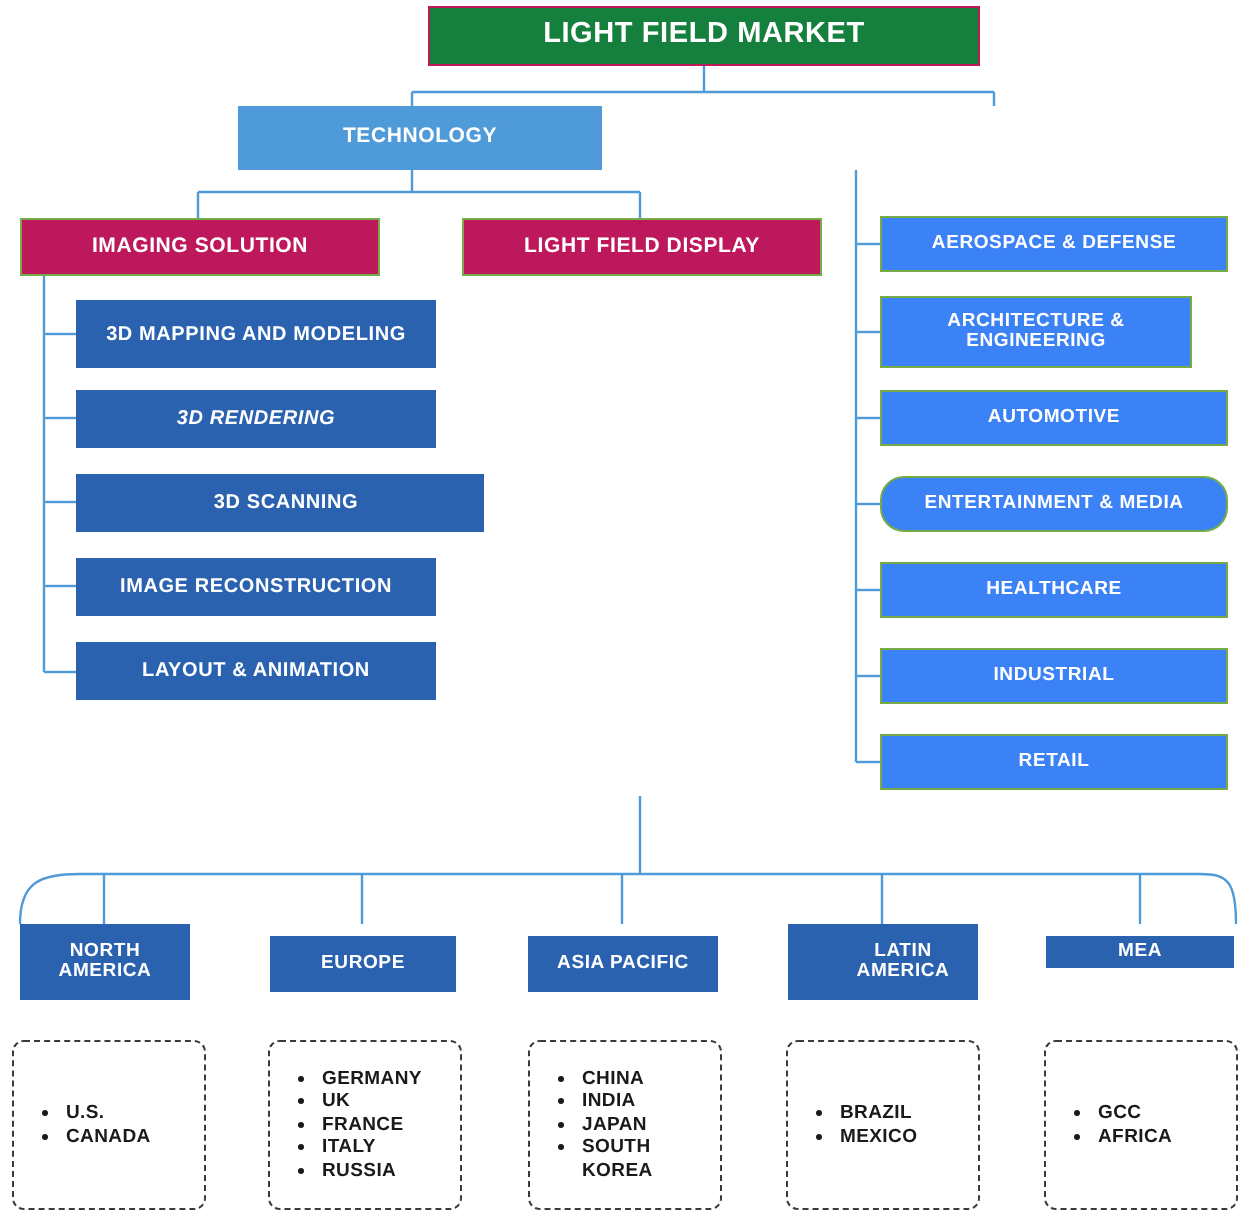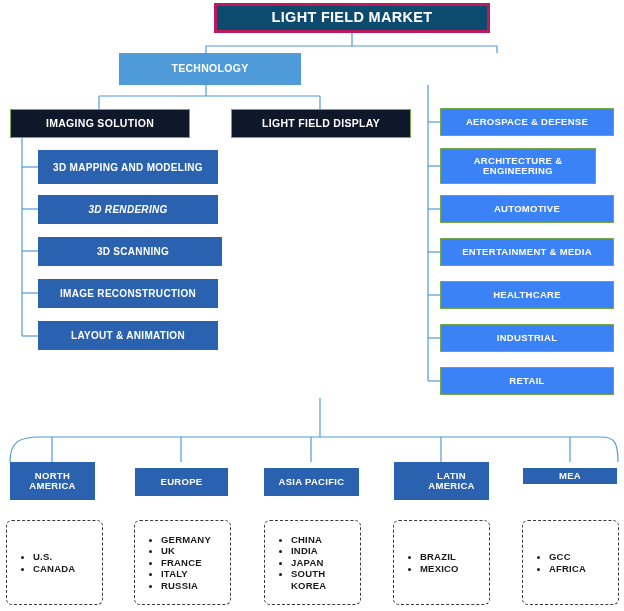--- a/index.html
+++ b/index.html
@@ -26,32 +26,32 @@
     align-items: center;
     justify-content: center;
     text-align: center;
     font-weight: bold;
     color: #ffffff;
     letter-spacing: 0.3px;
     line-height: 1.1;
     padding: 2px 4px;
   }
   .root-node {
-    background: #0c4a6e;
+    background: #15803d;
     color: #ffffff;
     font-size: 14.5px;
-    border: 3px solid #be185d;
+    border: 1px solid #be185d;
   }
   .cat-node {
     background: #4f9ad8;
     border: 1px solid #4f9ad8;
     font-size: 10.5px;
   }
   .sub-node {
-    background: #0f172a;
+    background: #be185d;
     border: 1px solid #76ab48;
     font-size: 10.5px;
   }
   .leaf-node {
     background: #3b82f6;
     border: 1px solid #76ab48;
     font-size: 9.5px;
   }
   .deep-node {
     background: #2b62b0;
@@ -146,40 +146,40 @@
   <div class="node sub-node" style="left:231px; top:109px; width:180px; height:29px;">
     <span>LIGHT FIELD DISPLAY</span>
   </div>
 
   <div class="node deep-node" style="left:38px; top:150px; width:180px; height:34px;">
     <span>3D MAPPING AND MODELING</span>
   </div>
   <div class="node deep-node" style="left:38px; top:195px; width:180px; height:29px;font-style:italic;">
     <span>3D RENDERING</span>
   </div>
-  <div class="node deep-node" style="left:38px; top:237px; width:184px; height:29px;padding-left:10px;">
+  <div class="node deep-node" style="left:38px; top:237px; width:204px; height:29px;padding-left:10px;">
     <span>3D SCANNING</span>
   </div>
   <div class="node deep-node" style="left:38px; top:279px; width:180px; height:29px;">
     <span>IMAGE RECONSTRUCTION</span>
   </div>
   <div class="node deep-node" style="left:38px; top:321px; width:180px; height:29px;">
     <span>LAYOUT &amp; ANIMATION</span>
   </div>
 
   <div class="node leaf-node" style="left:440px; top:108px; width:174px; height:28px;">
     <span>AEROSPACE &amp; DEFENSE</span>
   </div>
   <div class="node leaf-node" style="left:440px; top:148px; width:156px; height:36px;">
     <span>ARCHITECTURE &amp; ENGINEERING</span>
   </div>
   <div class="node leaf-node" style="left:440px; top:195px; width:174px; height:28px;">
     <span>AUTOMOTIVE</span>
   </div>
-  <div class="node leaf-node" style="left:440px; top:238px; width:174px; height:28px;">
+  <div class="node leaf-node" style="left:440px; top:238px; width:174px; height:28px;border-radius:12px;">
     <span>ENTERTAINMENT &amp; MEDIA</span>
   </div>
   <div class="node leaf-node" style="left:440px; top:281px; width:174px; height:28px;">
     <span>HEALTHCARE</span>
   </div>
   <div class="node leaf-node" style="left:440px; top:324px; width:174px; height:28px;">
     <span>INDUSTRIAL</span>
   </div>
   <div class="node leaf-node" style="left:440px; top:367px; width:174px; height:28px;">
     <span>RETAIL</span>

